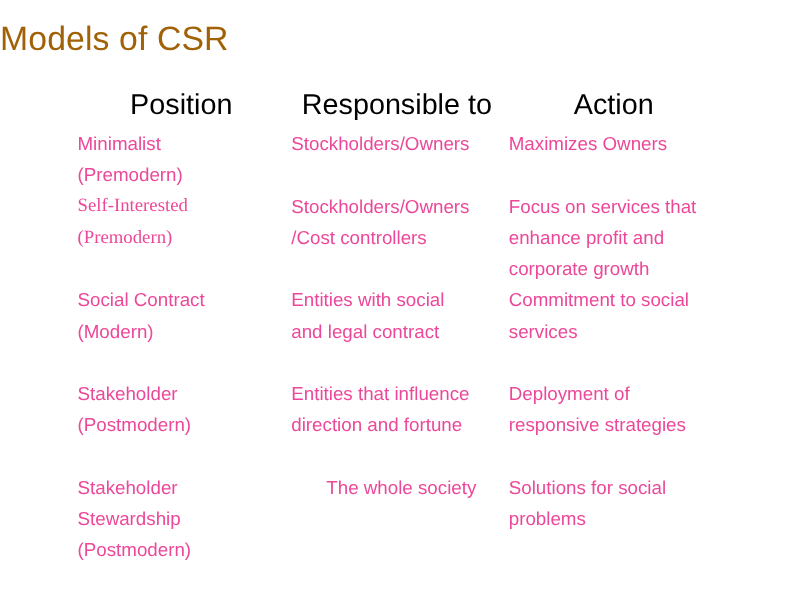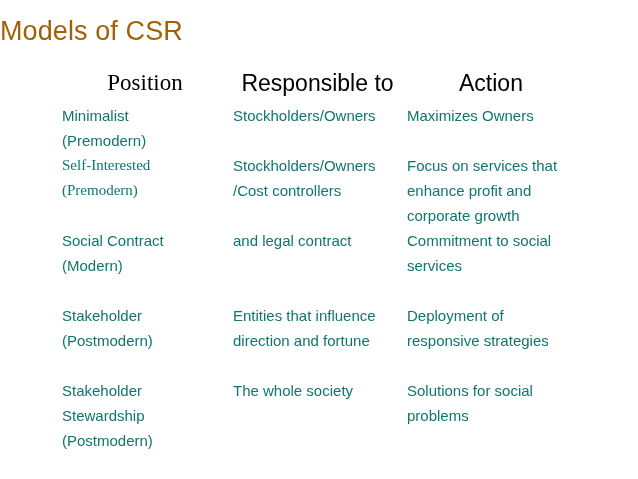--- a/index.html
+++ b/index.html
@@ -40,21 +40,21 @@
     height: 30px;
   }
   .header-cell {
     position: absolute;
     font-size: 23px;
     font-weight: 400;
     line-height: 30px;
     color: #000000;
     white-space: nowrap;
   }
-  .h-position  { left: 62px;  width: 166px; text-align: center; font-family: Liberation Serif, serif; }
+  .h-position  { left: 62px;  width: 166px; text-align: center; }
   .h-responsible { left: 228px; width: 179px; text-align: center; }
   .h-action    { left: 407px; width: 168px; text-align: center; }
 
   .grid {
     position: absolute;
     top: 103px;
     left: 0;
     width: 638px;
   }
   .col {
@@ -65,21 +65,21 @@
   .col-2 { left: 233px; width: 172px; }
   .col-3 { left: 407px; width: 180px; }
 
   .cell {
     position: absolute;
     left: 0;
     right: 0;
     font-size: 15px;
     line-height: 25px;
     font-weight: 400;
-    color: #0f766e;
+    color: #ec4899;
   }
   .cell .line {
     display: block;
     white-space: nowrap;
   }
 </style>
 </head>
 <body>
 
 <div class="slide">
@@ -118,27 +118,28 @@
       </div>
     <div class="col col-2" id="col-responsible">
         <div class="cell" style="top: 0px;">
           <span class="line">Stockholders/Owners</span>
         </div>
         <div class="cell" style="top: 50px;">
           <span class="line">Stockholders/Owners</span>
           <span class="line">/Cost controllers</span>
         </div>
         <div class="cell" style="top: 125px;">
+          <span class="line">Entities with social</span>
           <span class="line">and legal contract</span>
         </div>
         <div class="cell" style="top: 200px;">
           <span class="line">Entities that influence</span>
           <span class="line">direction and fortune</span>
         </div>
-        <div class="cell" style="top: 275px;">
+        <div class="cell" style="top: 275px; margin-left: 28px;">
           <span class="line">The whole society</span>
         </div>
       </div>
     <div class="col col-3" id="col-action">
         <div class="cell" style="top: 0px;">
           <span class="line">Maximizes Owners</span>
         </div>
         <div class="cell" style="top: 50px;">
           <span class="line">Focus on services that</span>
           <span class="line">enhance profit and</span>

